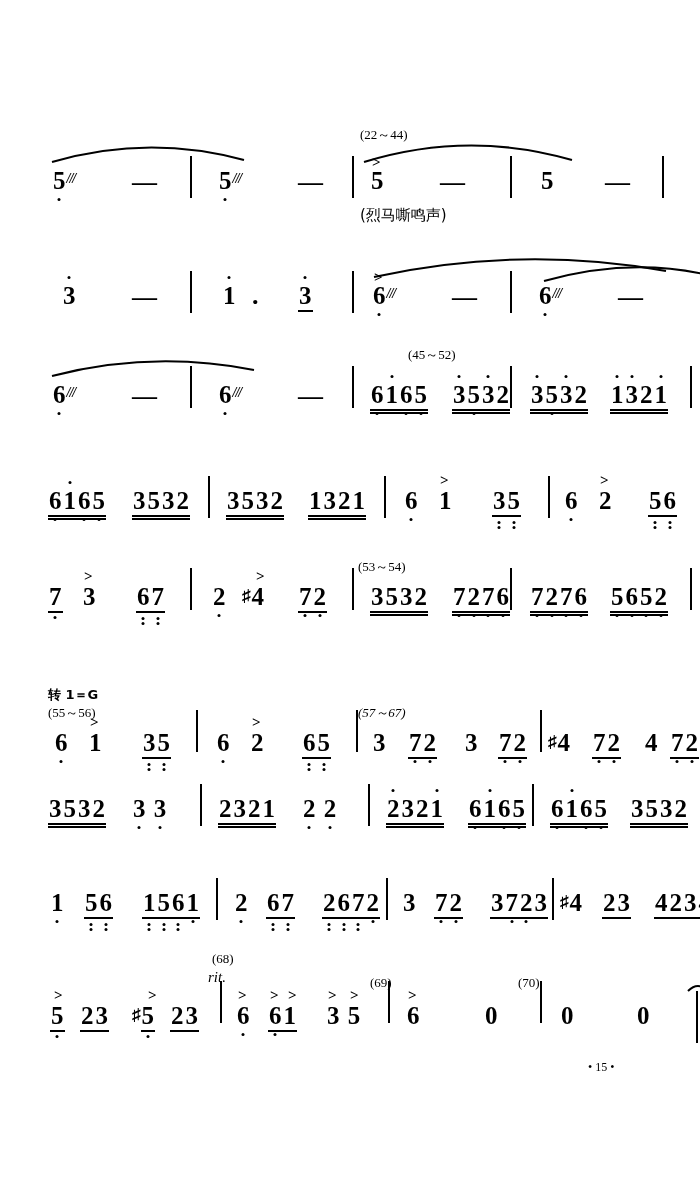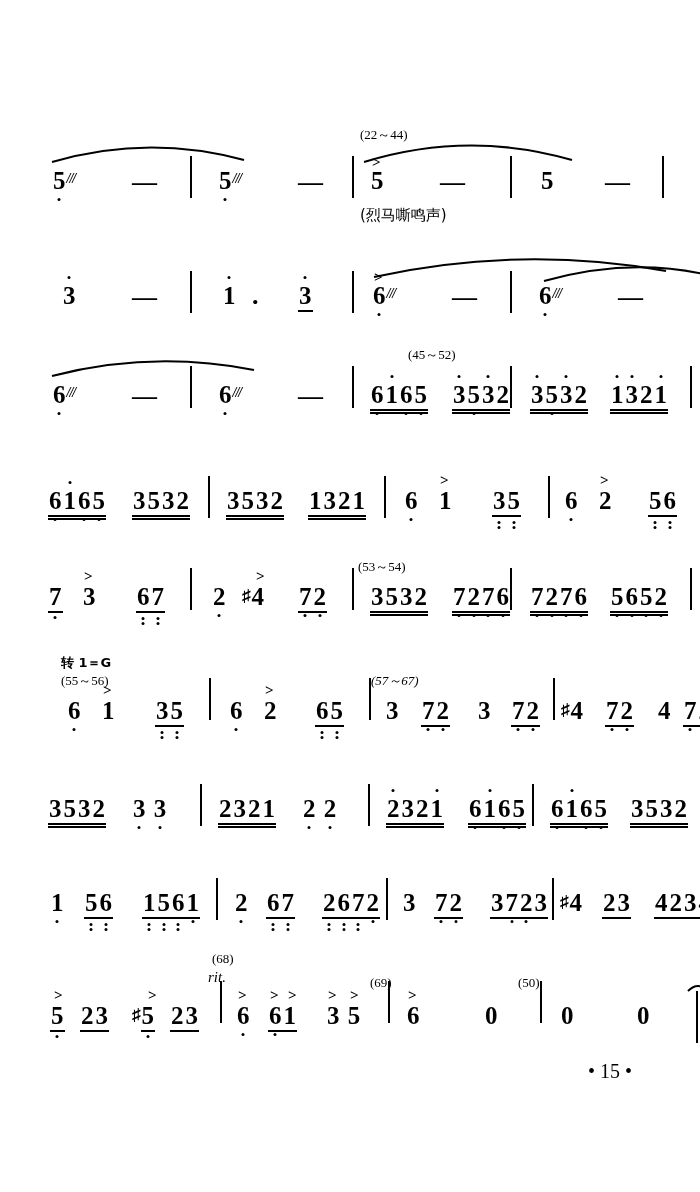--- a/index.html
+++ b/index.html
@@ -177,21 +177,21 @@
   }
   .anno-it {
     position: absolute;
     font-size: 15px;
     font-style: italic;
     font-family: "Liberation Serif", serif;
   }
 
   .pagenum {
     position: absolute;
-    font-size: 20px;
+    font-size: 12px;
     font-family: "Liberation Serif", serif;
   }
 </style>
 </head>
 <body>
 
 <div class="page">
 
   <div class="system" style="top:150px;">
     <div class="row">
@@ -394,21 +394,21 @@
       <div class="grp" style="left:490px; top:22px;">
         <span class="u2"><span class="n dn">7</span><span class="n dn">2</span><span class="n dn">7</span><span class="n dn">6</span></span>
       </div>
       <div class="grp" style="left:570px; top:22px;">
         <span class="u2"><span class="n dn">5</span><span class="n dn">6</span><span class="n dn">5</span><span class="n dn">2</span></span>
       </div>
       <div class="bar" style="left:650px;"></div>
     </div>
   </div>
 
-  <div class="system" style="top:672px;margin-left:13px;">
+  <div class="system" style="top:704px;">
     <div class="row">
       <div class="anno-key" style="left:8px; top:-18px;">转 1＝G</div>
       <div class="anno" style="left:8px; top:0px;">(55～56)</div>
       <div class="anno" style="left:318px; top:0px;font-style:italic;">(57～67)</div>
 
       <div class="grp" style="left:14px; top:26px;">
         <span class="n dn">6</span>
       </div>
       <div class="acc" style="left:50px; top:10px;">&gt;</div>
       <div class="grp" style="left:48px; top:26px;">
@@ -545,21 +545,21 @@
       </div>
 
     </div>
   </div>
 
   <div class="system" style="top:975px;">
     <div class="row">
       <div class="anno" style="left:172px; top:-24px;">(68)</div>
       <div class="anno-it" style="left:168px; top:-6px;">rit.</div>
       <div class="anno" style="left:330px; top:0px;">(69)</div>
-      <div class="anno" style="left:478px; top:0px;">(50)</div>
+      <div class="anno" style="left:478px; top:0px;">(70)</div>
 
       <div class="acc" style="left:14px; top:12px;">&gt;</div>
       <div class="grp" style="left:10px; top:28px;">
         <span class="n dn u1">5</span>
       </div>
       <div class="grp" style="left:40px; top:28px;">
         <span class="u1"><span class="n">2</span><span class="n">3</span></span>
       </div>
       <div class="acc" style="left:108px; top:12px;">&gt;</div>
       <div class="grp" style="left:92px; top:28px;">

